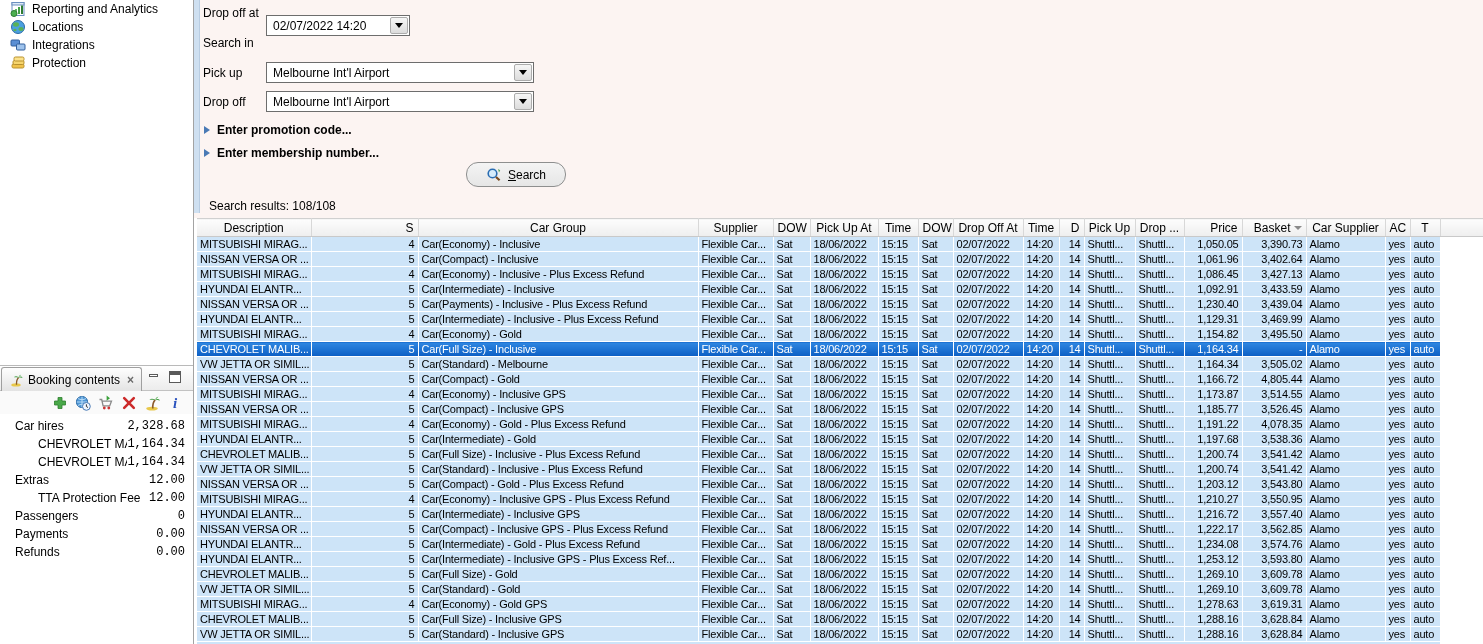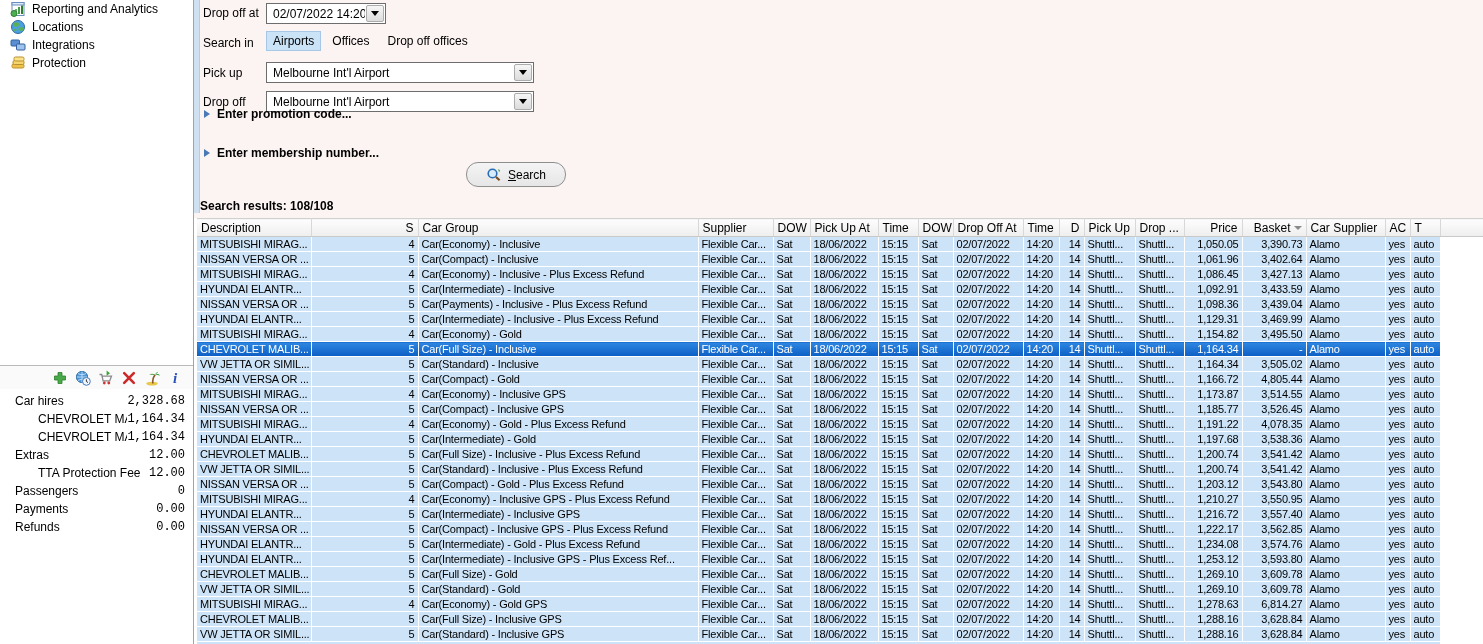--- a/index.html
+++ b/index.html
@@ -26,26 +26,26 @@
   .combo .carrow i { width:0; height:0; border-left:4px solid transparent; border-right:4px solid transparent; border-top:5px solid #000; }
   .searchin-tabs { position:absolute; left:72px; top:31px; display:flex; align-items:center; }
   .sin-tab { padding:3px 7px; margin-right:4px; cursor:default; }
   .sin-tab.sel { background:#cbe3f7; border:1px solid #a6c8e6; padding:2px 6px; }
   .disclosure { position:absolute; left:10px; display:flex; align-items:center; font-weight:bold; }
   .disclosure .tri { width:0; height:0; border-top:4px solid transparent; border-bottom:4px solid transparent; border-left:6px solid #4a7ab5; margin-right:7px; }
   #search-btn { position:absolute; left:272px; top:162px; width:100px; height:25px; background:linear-gradient(#f4f4f4,#e6e6e6); border:1px solid #8e8f8f; border-radius:12px; display:flex; align-items:center; justify-content:center; font-size:12px; cursor:default; }
   #search-btn svg { width:16px; height:16px; margin-right:6px; }
   #search-btn .lbl { display:inline-block; }
   #search-btn .lbl::first-letter { text-decoration:underline; }
-  #results-label { position:absolute; left:6px; top:199px; font-weight:bold; }
+  #results-label { position:absolute; left:15px; top:199px; font-weight:normal; }
 
   
   #results { position:absolute; left:197px; top:218px; width:1286px; height:426px; background:#fff; overflow:hidden; }
   #rtable { border-collapse:collapse; table-layout:fixed; width:1286px; }
-  #rtable th { height:18px; background:linear-gradient(#fdfdfd,#eeeeee); border-right:1px solid #d8d8d8; border-top:1px solid #d0d0d0; border-bottom:1px solid #c9c9c9; font-weight:normal; padding:0 4px; text-align:left; white-space:nowrap; overflow:hidden; }
+  #rtable th { height:18px; background:linear-gradient(#fdfdfd,#eeeeee); border-right:1px solid #d8d8d8; border-top:1px solid #d0d0d0; border-bottom:1px solid #c9c9c9; font-weight:normal; padding:0 4px; text-align:center; white-space:nowrap; overflow:hidden; }
   #rtable th.r { text-align:right; }
   #rtable th.filler { border-right:none; }
   #rtable td { height:15px; line-height:14px; background:#cde4f8; border-right:1px solid rgba(255,255,255,.95); border-bottom:1px solid rgba(255,255,255,.95); padding:0 3px; font-size:11px; letter-spacing:-0.2px; white-space:nowrap; overflow:hidden; }
   #rtable td.r { text-align:right; }
   #rtable td.filler { background:#fff; border-right:none; }
   #rtable tr.sel td { background:linear-gradient(#2f87e1,#0c5ec4); color:#fff; border-right-color:rgba(255,255,255,.35); border-bottom-color:rgba(255,255,255,.25); }
   #rtable tr.sel td.filler { background:#fff; }
   .sortmark { display:inline-block; width:0; height:0; border-left:4px solid transparent; border-right:4px solid transparent; border-top:4px solid #8a8a8a; margin-left:3px; vertical-align:middle; }
   #bottom-sliver { position:absolute; left:0; top:424px; width:1243px; height:2px; background:#cde4f8; }
 
@@ -116,51 +116,46 @@
       <span>Protection</span>
     </div>
   </nav>
 
 <div id="divider"></div>
 
 <div id="form-area">
   <div id="left-strip"></div>
 
   <span class="flabel" style="top:6px">Drop off at</span>
-  <div class="combo" style="top:3px; width:120px">
+  <div class="combo" style="top:15px; width:144px">
     <span class="cval">02/07/2022 14:20</span>
     <span class="carrow">
         <i></i>
       </span>
   </div>
 
   <span class="flabel" style="top:36px">Search in</span>
-  <div class="searchin-tabs">
-      <span class="sin-tab sel">Airports</span>
-      <span class="sin-tab">Offices</span>
-      <span class="sin-tab">Drop off offices</span>
-    </div>
 
   <span class="flabel" style="top:66px">Pick up</span>
   <div class="combo" style="top:62px; width:268px">
     <span class="cval">Melbourne Int'l Airport</span>
     <span class="carrow">
         <i></i>
       </span>
   </div>
 
   <span class="flabel" style="top:95px">Drop off</span>
   <div class="combo" style="top:91px; width:268px">
     <span class="cval">Melbourne Int'l Airport</span>
     <span class="carrow">
         <i></i>
       </span>
   </div>
 
-  <div class="disclosure" style="top:107px">
+  <div class="disclosure" style="top:123px">
     <span class="tri"></span>
     <span>Enter promotion code...</span>
   </div>
   <div class="disclosure" style="top:146px">
     <span class="tri"></span>
     <span>Enter membership number...</span>
   </div>
 
   <button id="search-btn">
     <svg viewBox="0 0 16 16">
@@ -312,21 +307,21 @@
           <td class="">Flexible Car...</td>
           <td class="">Sat</td>
           <td class="">18/06/2022</td>
           <td class="">15:15</td>
           <td class="">Sat</td>
           <td class="">02/07/2022</td>
           <td class="">14:20</td>
           <td class="r">14</td>
           <td class="">Shuttl...</td>
           <td class="">Shuttl...</td>
-          <td class="r">1,098.36</td>
+          <td class="r">1,230.40</td>
           <td class="r">3,439.04</td>
           <td class="">Alamo</td>
           <td class="">yes</td>
           <td class="">auto</td>
           <td class="filler"></td>
         </tr>
         <tr>
           <td class="">HYUNDAI ELANTR...</td>
           <td class="r">5</td>
           <td class="">Car(Intermediate) - Inclusive - Plus Excess Refund</td>
@@ -385,21 +380,21 @@
           <td class="r">1,164.34</td>
           <td class="r">-</td>
           <td class="">Alamo</td>
           <td class="">yes</td>
           <td class="">auto</td>
           <td class="filler"></td>
         </tr>
         <tr>
           <td class="">VW JETTA OR SIMIL...</td>
           <td class="r">5</td>
-          <td class="">Car(Standard) - Inclusive</td>
+          <td class="">Car(Standard) - Melbourne</td>
           <td class="">Flexible Car...</td>
           <td class="">Sat</td>
           <td class="">18/06/2022</td>
           <td class="">15:15</td>
           <td class="">Sat</td>
           <td class="">02/07/2022</td>
           <td class="">14:20</td>
           <td class="r">14</td>
           <td class="">Shuttl...</td>
           <td class="">Shuttl...</td>
@@ -733,21 +728,21 @@
           <td class="">Sat</td>
           <td class="">18/06/2022</td>
           <td class="">15:15</td>
           <td class="">Sat</td>
           <td class="">02/07/2022</td>
           <td class="">14:20</td>
           <td class="r">14</td>
           <td class="">Shuttl...</td>
           <td class="">Shuttl...</td>
           <td class="r">1,278.63</td>
-          <td class="r">6,814.27</td>
+          <td class="r">3,619.31</td>
           <td class="">Alamo</td>
           <td class="">yes</td>
           <td class="">auto</td>
           <td class="filler"></td>
         </tr>
         <tr>
           <td class="">CHEVROLET MALIB...</td>
           <td class="r">5</td>
           <td class="">Car(Full Size) - Inclusive GPS</td>
           <td class="">Flexible Car...</td>
@@ -787,20 +782,39 @@
           <td class="">yes</td>
           <td class="">auto</td>
           <td class="filler"></td>
         </tr>
       </tbody>
     </table>
   <div id="bottom-sliver"></div>
 </div>
 
 <section id="booking">
+  <div id="bc-titlebar">
+    <div id="bc-tab">
+      <svg viewBox="0 0 16 16">
+        <ellipse cx="8" cy="13.6" rx="5.4" ry="1.8" fill="#e8c84a"></ellipse>
+        <path d="M8.6 13.5c-.3-4 .4-6.4 2.4-8.4" stroke="#8a5a2a" stroke-width="1.5" fill="none"></path>
+        <path d="M11 5C9 3.4 7 3.6 5.6 4.8 8 4.8 9.6 5 11 5z" fill="#3f9b3f"></path>
+        <path d="M11 5c2-1.4 3.6-1 4.6.4-2-.4-3.4-.2-4.6-.4z" fill="#3f9b3f"></path>
+        <path d="M11 5c.2-1.8 1.4-2.8 3-3-1 .8-1.6 1.8-3 3z" fill="#55b055"></path>
+      </svg>
+      <span>Booking contents</span>
+      <span id="bc-close">×</span>
+    </div>
+    <span id="bc-min">
+        <i></i>
+      </span>
+    <span id="bc-max">
+        <i></i>
+      </span>
+  </div>
   <div id="bc-toolbar">
     <span class="tbi">
       <svg viewBox="0 0 16 16">
           <path d="M6 2.5h4V6h3.5v4H10v3.5H6V10H2.5V6H6z" fill="#49a849" stroke="#2d7d2d" stroke-width="0.8"></path>
         </svg>
     </span>
     <span class="tbi">
       <svg viewBox="0 0 16 16">
         <circle cx="7" cy="7" r="5.6" fill="#4f97d6" stroke="#2c6ca8"></circle>
         <path d="M1.6 7h10.8M7 1.4v11.2M3 3.5c2.6 1.6 5.4 1.6 8 0M3 10.5c2.6-1.6 5.4-1.6 8 0" stroke="#bfe0f8" stroke-width="0.9" fill="none"></path>

